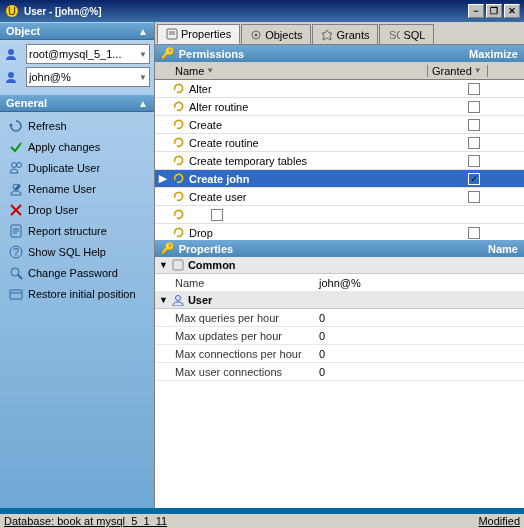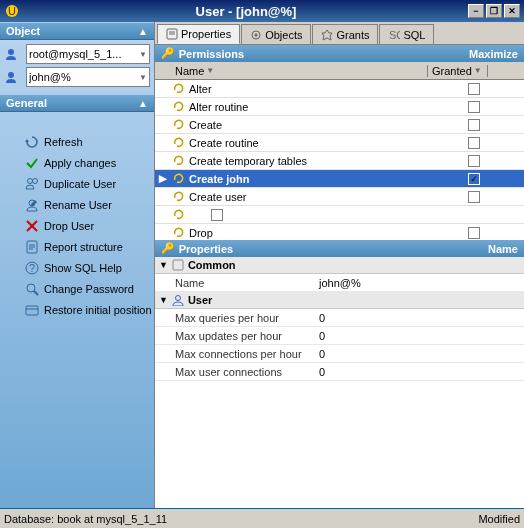--- a/index.html
+++ b/index.html
@@ -9,21 +9,21 @@
     .title-bar {
       background: linear-gradient(to bottom, #0a246a, #3a6ea5);
       color: white;
       height: 22px;
       display: flex;
       align-items: center;
       padding: 0 4px;
       user-select: none;
     }
     .title-bar-icon { width: 16px; height: 16px; margin-right: 4px; display: flex; align-items: center; justify-content: center; }
-    .title-bar-text { flex: 1; font-size: 13px; font-weight: bold; text-align: center; }
+    .title-bar-text { flex: 1; font-size: 10px; font-weight: bold; }
     .title-bar-buttons { display: flex; gap: 2px; }
     .tb-btn {
       width: 16px; height: 14px; background: #c0c0c0;
       border: 1px solid #808080; border-top-color: #fff; border-left-color: #fff;
       display: flex; align-items: center; justify-content: center;
       font-size: 9px; font-weight: bold; cursor: pointer; color: #000;
     }
 
     
     .main-container { display: flex; height: calc(528px - 22px - 20px); }
@@ -47,21 +47,21 @@
     .dropdown-row { display: flex; align-items: center; gap: 8px; margin-bottom: 3px; }
     .dropdown {
       flex: 1; background: white; border: 1px solid #808080;
       height: 20px; padding: 0 2px; display: flex; align-items: center;
       justify-content: space-between; cursor: pointer;
     }
     .dropdown-text { font-size: 11px; overflow: hidden; white-space: nowrap; }
     .dropdown-arrow { font-size: 8px; color: #666; }
     .user-icon-small { width: 14px; height: 14px; flex-shrink: 0; }
 
-    .general-section { padding: 20px; }
+    .general-section { padding: 4px; }
     .menu-item {
       display: flex; align-items: center; gap: 4px;
       padding: 2px 4px; cursor: pointer; border-radius: 2px;
       white-space: nowrap; margin-bottom: 1px;
     }
     .menu-icon { width: 16px; height: 16px; flex-shrink: 0; display: flex; align-items: center; justify-content: center; }
 
     
     .right-panel { flex: 1; display: flex; flex-direction: column; background: #f0f0f0; overflow: hidden; }
 
@@ -126,23 +126,23 @@
       padding: 1px 4px; background: #e8e8e8;
       border-bottom: 1px solid #c8c8c8; font-weight: bold;
     }
     .props-group-icon { width: 14px; height: 14px; display: flex; align-items: center; justify-content: center; font-size: 10px; }
     .prop-row { display: flex; align-items: center; border-bottom: 1px solid #e8e8e8; height: 18px; }
     .prop-label { width: 160px; padding: 0 4px 0 20px; color: #333; }
     .prop-value { flex: 1; padding: 0 4px; }
 
     
     .status-bar {
-      height: 20px; background: #d4d0c8; border-top: 1px solid #0369a1;
+      height: 20px; background: #d4d0c8; border-top: 6px solid #0369a1;
       display: flex; align-items: center; padding: 0 4px;
-      justify-content: space-between; flex-shrink: 0;
+      justify-content: space-between; flex-shrink: 0; text-decoration: underline;
     }
     .status-text { font-size: 11px; }
     .icon-refresh { color: #336699; }
     .icon-apply { color: #009900; }
   </style>
 </head>
 <body>
 
 <div>
 

